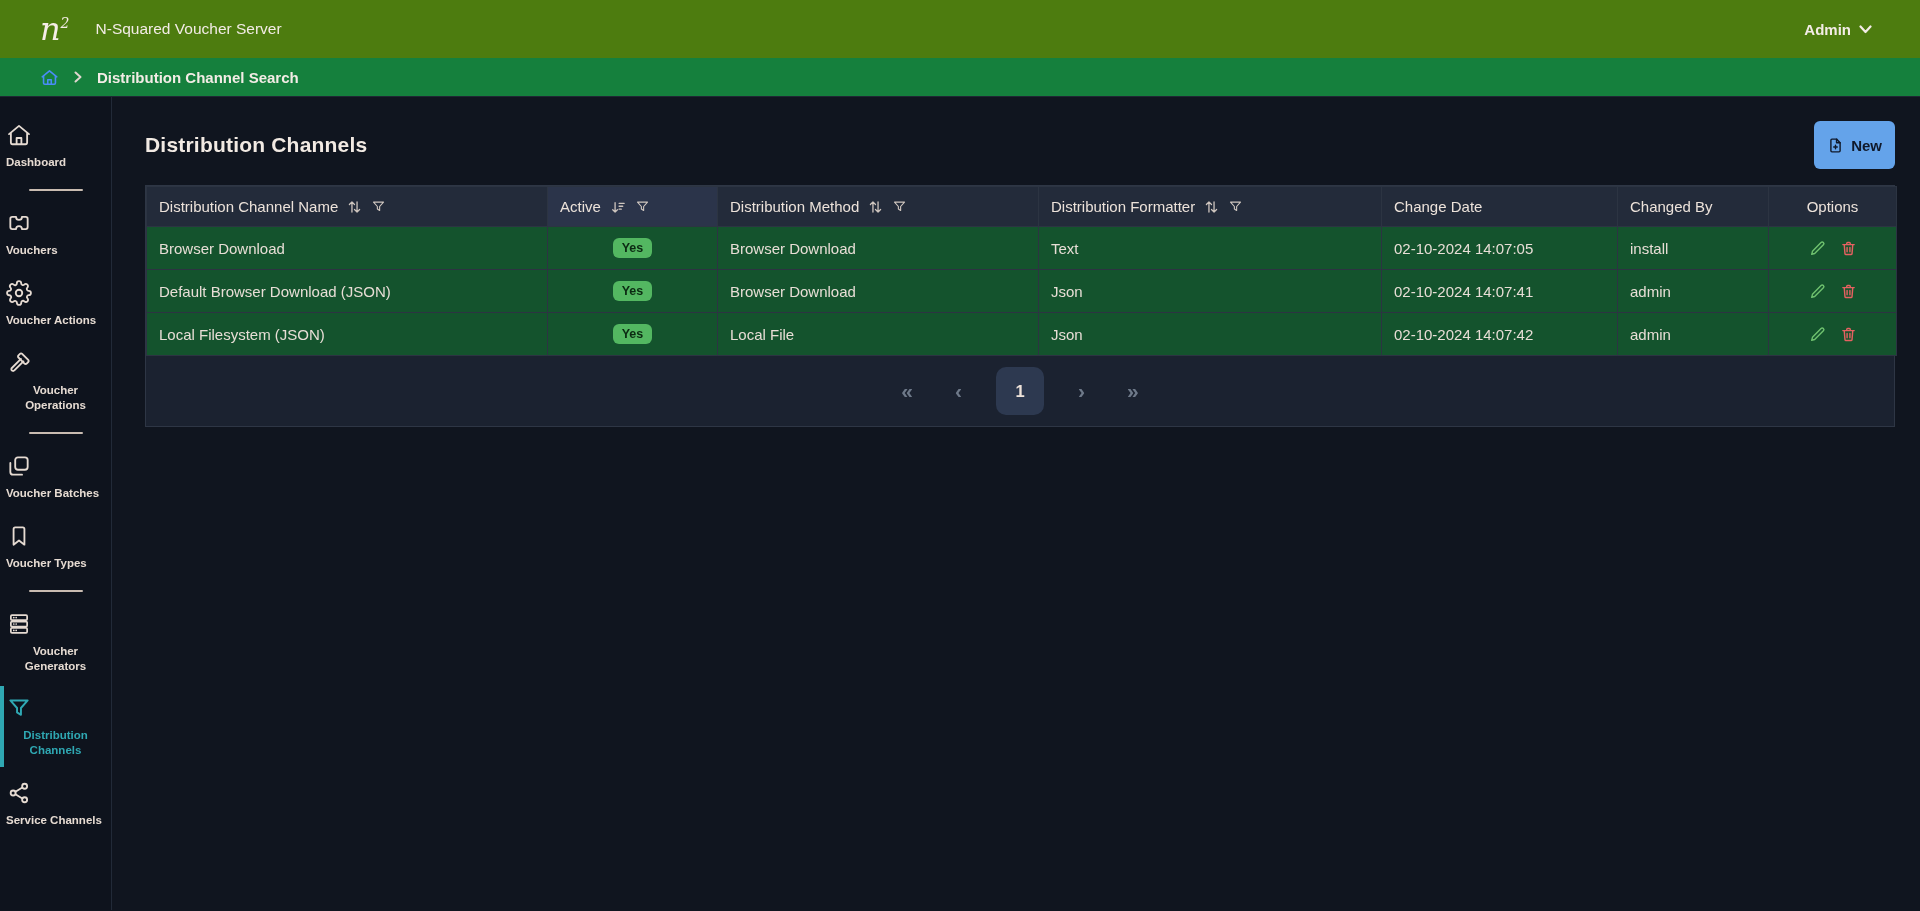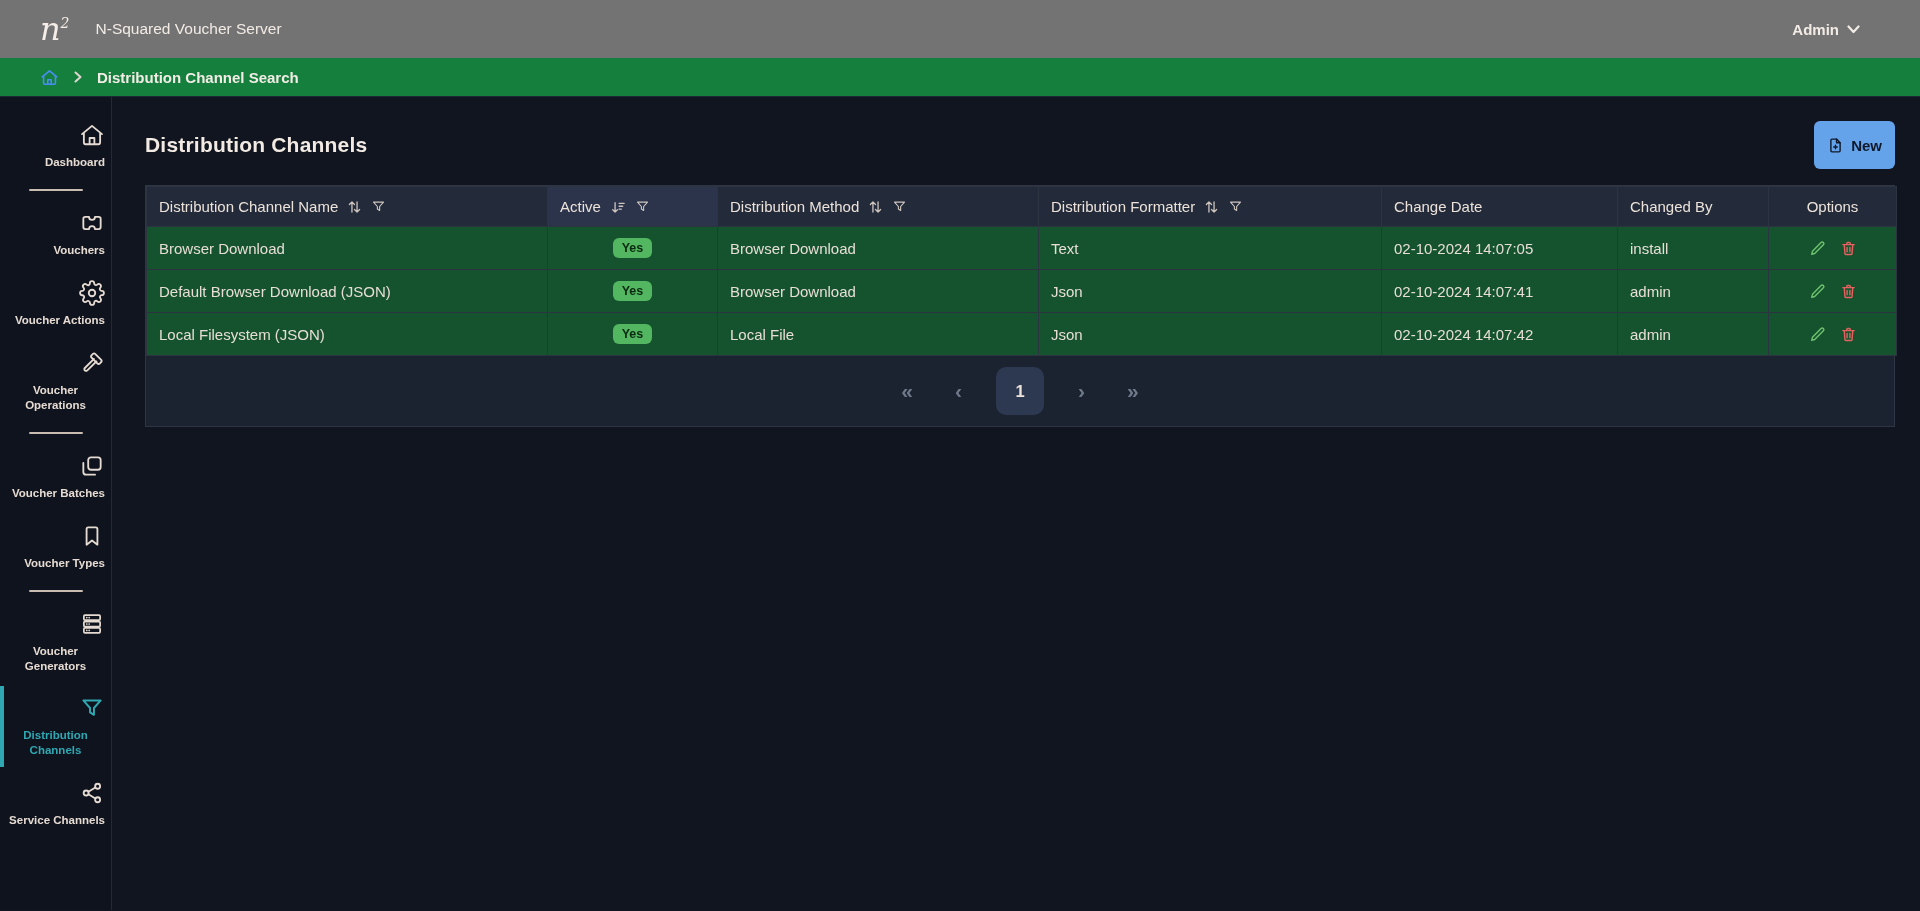--- a/index.html
+++ b/index.html
@@ -1,39 +1,39 @@
 <!DOCTYPE html>
 <html><head>
 <meta charset="utf-8">
 <style>
   * { margin:0; padding:0; box-sizing:border-box; }
   html,body { width:1920px; height:911px; overflow:hidden; background:#10151f;
     font-family:"Liberation Sans","DejaVu Sans",sans-serif; color:#e8ded6; }
 
   
-  .topbar { height:58px; background:#737373; display:flex; align-items:center;
-    padding:0 60px 0 40px; }
+  .topbar { height:58px; background:#4d7c0f; display:flex; align-items:center;
+    padding:0 48px 0 40px; }
   .logo { font-family:"DejaVu Serif","Liberation Serif",serif; font-style:italic;
     font-size:32px; color:#f5ede7; line-height:1; }
   .logo sup { font-size:14px; font-style:italic; }
   .app-title { margin-left:26px; font-size:15.5px; color:#f3ece6; }
   .user-menu { margin-left:auto; display:flex; align-items:center; gap:8px;
     font-weight:700; font-size:15px; color:#f3ece6; cursor:pointer; }
 
   
   .breadcrumb-bar { height:39px; background:#15803d; display:flex; align-items:center;
     padding:0 40px; border-bottom:1px solid #1f2734; }
   .crumb-sep { margin:0 15px; color:#dfd6cf; }
   .crumb-label { font-weight:700; font-size:15px; color:#f3ece6; }
 
   
   .body-row { display:flex; height:813px; }
   .sidebar { width:112px; background:#0e131d; border-right:1px solid #222a38;
     padding-top:14px; flex:none; }
-  .nav-item { position:relative; display:flex; flex-direction:column; align-items:flex-end;
+  .nav-item { position:relative; display:flex; flex-direction:column; align-items:flex-start;
     padding:11px 6px; color:#e6dbd2; cursor:pointer; }
   .nav-item .nav-icon { margin-bottom:7px; line-height:0; }
   .nav-label { font-size:11.5px; text-align:center; line-height:1.3; font-weight:600; }
   .nav-item.active { color:#2fa8b3; }
   .nav-item.active::before { content:""; position:absolute; left:0; top:2px; bottom:2px;
     width:4px; background:#2fa8b3; }
   .nav-divider { width:54px; height:2px; background:#c9bcb1; border-radius:2px;
     margin:8px auto; }
 
   

